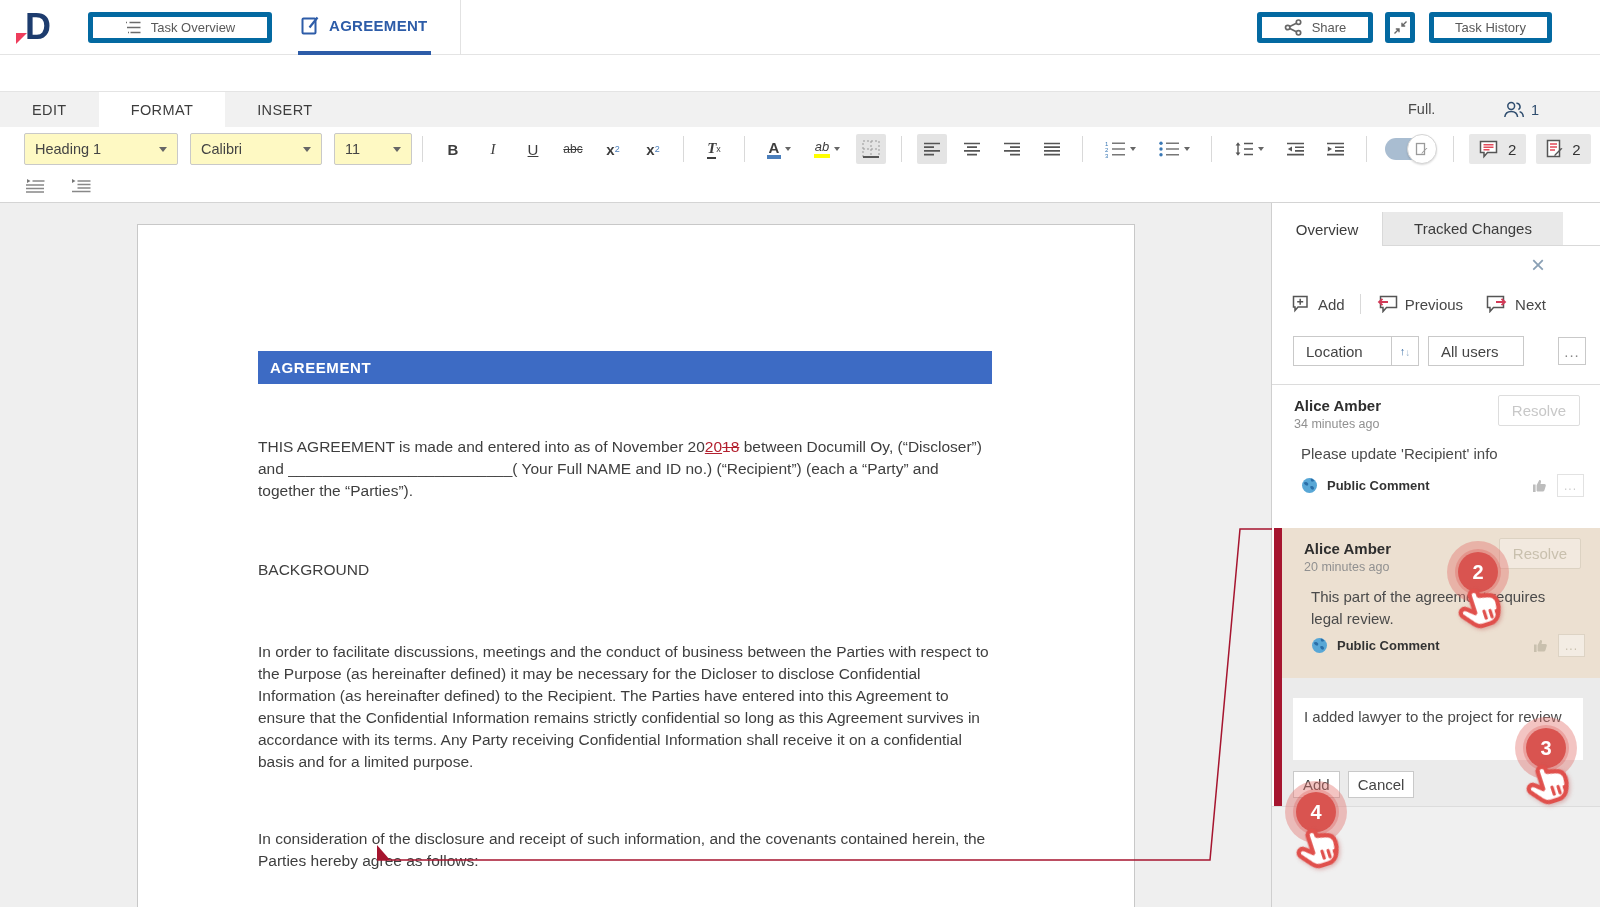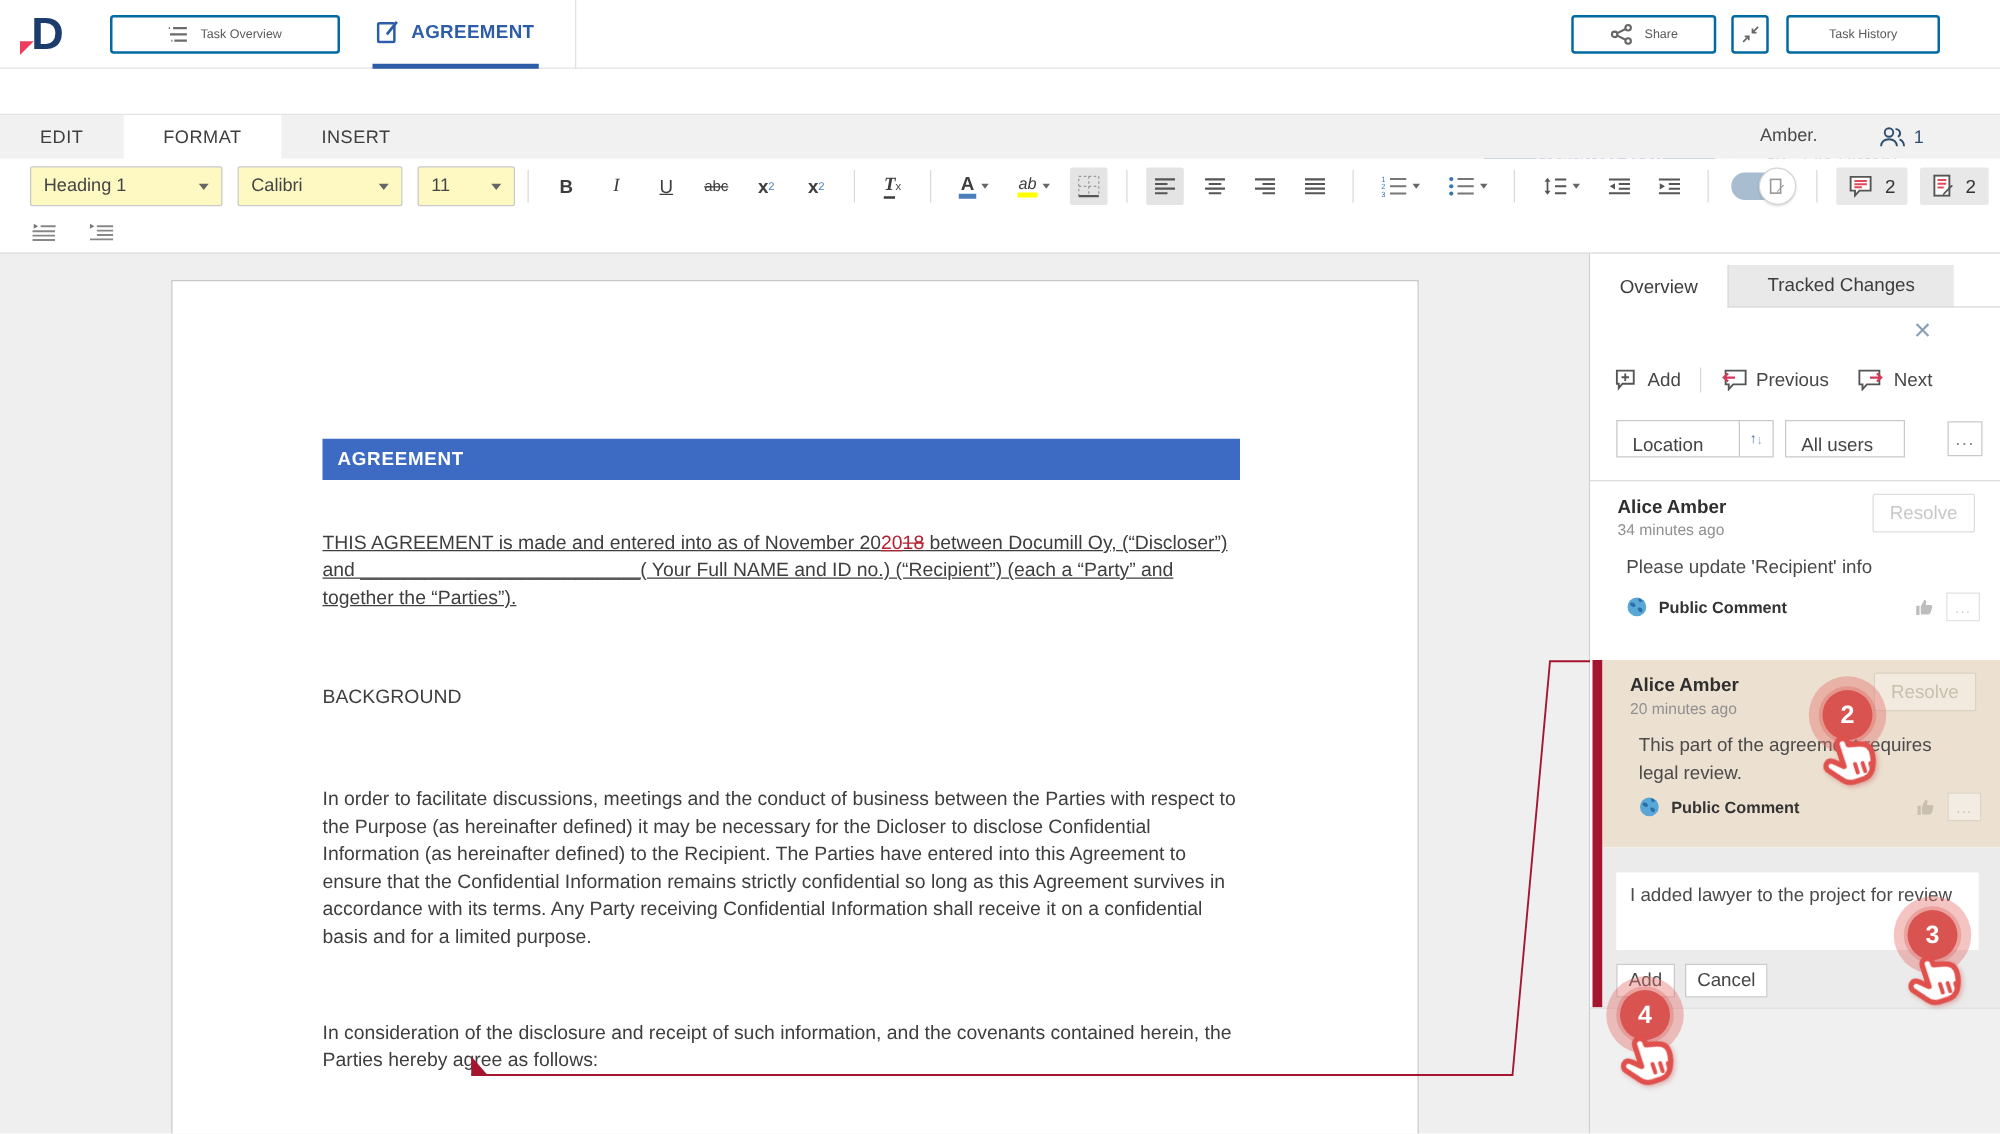--- a/index.html
+++ b/index.html
@@ -3,21 +3,21 @@
 <meta charset="utf-8">
 <style>
   html,body{margin:0;padding:0;background:#fff;}
   .app{position:relative;width:1600px;height:907px;font-family:"Liberation Sans",sans-serif;background:#fff;overflow:hidden;color:#444;}
 
   
   .topbar{position:absolute;left:0;top:0;width:100%;height:55px;background:#fff;border-bottom:1px solid #e4e4e4;box-sizing:border-box;}
   .logo{position:absolute;left:16px;top:8px;display:flex;align-items:flex-end;cursor:pointer;}
   .logo-tri{width:0;height:0;border-top:11px solid #ee3d5c;border-right:11px solid transparent;margin-bottom:2px;}
   .logo-d{font-size:36px;font-weight:bold;color:#1d3c6e;line-height:38px;margin-left:-2px;}
-  .btn{display:flex;align-items:center;justify-content:center;gap:9px;border:2px solid #0369a1;border-radius:3px;background:#fff;color:#595959;font-size:10px;box-sizing:border-box;cursor:pointer;}
+  .btn{display:flex;align-items:center;justify-content:center;gap:9px;border:5px solid #0369a1;border-radius:3px;background:#fff;color:#595959;font-size:13px;box-sizing:border-box;cursor:pointer;}
   .task-overview{position:absolute;left:88px;top:12px;width:184px;height:31px;}
   .doc-tab{position:absolute;left:298px;top:0;height:55px;display:flex;align-items:center;gap:9px;color:#2d5ca8;font-size:15px;font-weight:bold;border-bottom:4px solid #2d5ca8;box-sizing:border-box;padding:0 3px;cursor:pointer;letter-spacing:.3px;}
   .vdiv-top{position:absolute;left:460px;top:0;width:1px;height:55px;background:#e2e2e2;}
   .share-btn{position:absolute;left:1257px;top:12px;width:116px;height:31px;}
   .collapse-btn{position:absolute;left:1385px;top:12px;width:30px;height:31px;}
   .task-history-btn{position:absolute;left:1429px;top:12px;width:123px;height:31px;}
 
   
   .subbar{position:absolute;left:0;top:56px;width:100%;height:36px;background:#fff;border-bottom:1px solid #e4e4e4;box-sizing:border-box;}
   .complete-task{position:absolute;left:1187px;top:60px;width:185px;height:27px;background:#1d4e91;color:#fff;font-size:15px;font-weight:bold;display:flex;align-items:center;justify-content:center;border-radius:3px;cursor:pointer;}
@@ -47,21 +47,21 @@
 
   .toolbar2{position:absolute;left:0;top:171px;width:100%;height:32px;background:#fff;border-bottom:1px solid #d4d4d4;display:flex;align-items:center;padding-left:20px;box-sizing:border-box;gap:16px;}
 
   
   .main{position:absolute;left:0;top:203px;width:100%;height:704px;}
   .docarea{position:absolute;left:0;top:0;width:1271px;height:704px;background:#efefef;overflow:hidden;}
   .page{position:absolute;left:137px;top:21px;width:998px;height:760px;background:#fff;border:1px solid #c8c8c8;box-sizing:border-box;}
   .doc-content{margin:126px 142px 0 120px;}
   .doc-title{height:33px;background:#3d6bc4;color:#fff;font-weight:bold;font-size:15px;letter-spacing:.6px;display:flex;align-items:center;padding:0 12px;box-sizing:border-box;}
   .p{font-size:15.5px;line-height:22px;color:#3e3e3e;margin:0;}
-  .p1{margin-top:40px;text-decoration:underline;}
+  .p1{margin-top:52px;}
   .ins{color:#b3202f;text-decoration:underline;}
   .del{color:#b3202f;text-decoration:line-through;}
   .bg-head{margin-top:57px;}
   .p2{margin-top:60px;}
   .p3{margin-top:55px;}
 
   
   .connector{position:absolute;left:0;top:0;width:1600px;height:907px;pointer-events:none;z-index:45;}
 
   
@@ -69,21 +69,21 @@
   .side-tabs{position:absolute;left:0;top:9px;width:100%;height:34px;display:flex;}
   .stab{display:flex;align-items:center;justify-content:center;font-size:15px;color:#3c3c3c;box-sizing:border-box;cursor:pointer;}
   .stab-comments{width:110px;background:#fff;}
   .stab-tracked{width:181px;background:#e9e9e9;border-left:1px solid #d9d9d9;border-bottom:1px solid #d9d9d9;}
   .tabs-rest{flex:1;border-bottom:1px solid #d9d9d9;}
   .close-btn{position:absolute;left:252px;top:48px;width:28px;height:28px;font-size:24px;color:#8aa0b5;display:flex;align-items:center;justify-content:center;cursor:pointer;}
   .actions{position:absolute;left:20px;top:88px;height:26px;display:flex;align-items:center;font-size:15px;color:#474747;}
   .action{display:flex;align-items:center;gap:7px;cursor:pointer;}
   .asep{width:1px;height:20px;background:#d9d9d9;margin:0 15px;}
   .filters{position:absolute;left:21px;top:133px;height:30px;display:flex;align-items:center;}
-  .fbox{border:1px solid #c9c9c9;height:30px;box-sizing:border-box;display:flex;align-items:flex-end;font-size:15px;color:#444;background:#fff;cursor:pointer;}
+  .fbox{border:1px solid #c9c9c9;height:30px;box-sizing:border-box;display:flex;align-items:center;font-size:15px;color:#444;background:#fff;cursor:pointer;}
   .loc{width:126px;}
   .loc-label{flex:1;padding-left:12px;}
   .sortseg{width:26px;height:100%;border-left:1px solid #c9c9c9;display:flex;align-items:center;justify-content:center;font-size:11px;color:#3a6ea5;}
   .users-f{width:96px;margin-left:9px;padding-left:12px;}
   .more-top{width:28px;height:28px;margin-left:34px;display:flex;align-items:center;justify-content:center;color:#888;letter-spacing:1px;}
 
   .card{position:absolute;left:0;width:100%;box-sizing:border-box;}
   .author{position:absolute;left:22px;top:12px;font-weight:bold;font-size:15px;color:#2e2e2e;}
   .time{position:absolute;left:22px;top:32px;font-size:12.5px;color:#909090;}
   .resolve{position:absolute;right:20px;top:10px;height:31px;padding:0 13px;border:1px solid #ddd;background:rgba(255,255,255,.55);color:#c8c8c8;font-size:15px;display:flex;align-items:center;border-radius:2px;box-sizing:border-box;cursor:pointer;}
@@ -184,21 +184,21 @@
     <div class="mtab">
         <span>EDIT</span>
       </div>
     <div class="mtab active">
         <span>FORMAT</span>
       </div>
     <div class="mtab">
         <span>INSERT</span>
       </div>
   </div>
-  <div class="ready">Amber.</div>
+  <div class="ready">Full.</div>
   <div class="user-ind">
     <svg width="22" height="17" viewBox="0 0 22 17">
         <g fill="none" stroke="#2f4d6e" stroke-width="1.5">
           <circle cx="8.2" cy="5" r="3.4"></circle>
           <path d="M1.8 16c.4-3.6 3-5.6 6.4-5.6s6 2 6.4 5.6"></path>
           <path d="M13.4 2.3a3.4 3.4 0 0 1 2 6.3"></path>
           <path d="M16.6 10.6c2.3.7 3.5 2.6 3.7 5.4"></path>
         </g>
       </svg>
     <span>1</span>

